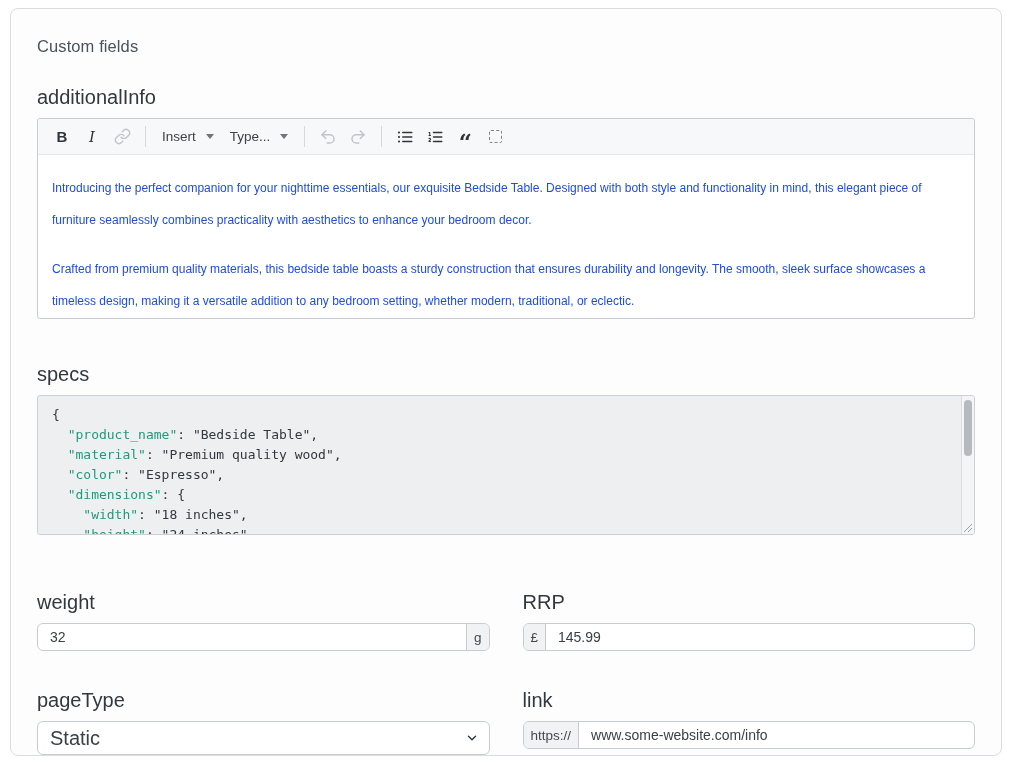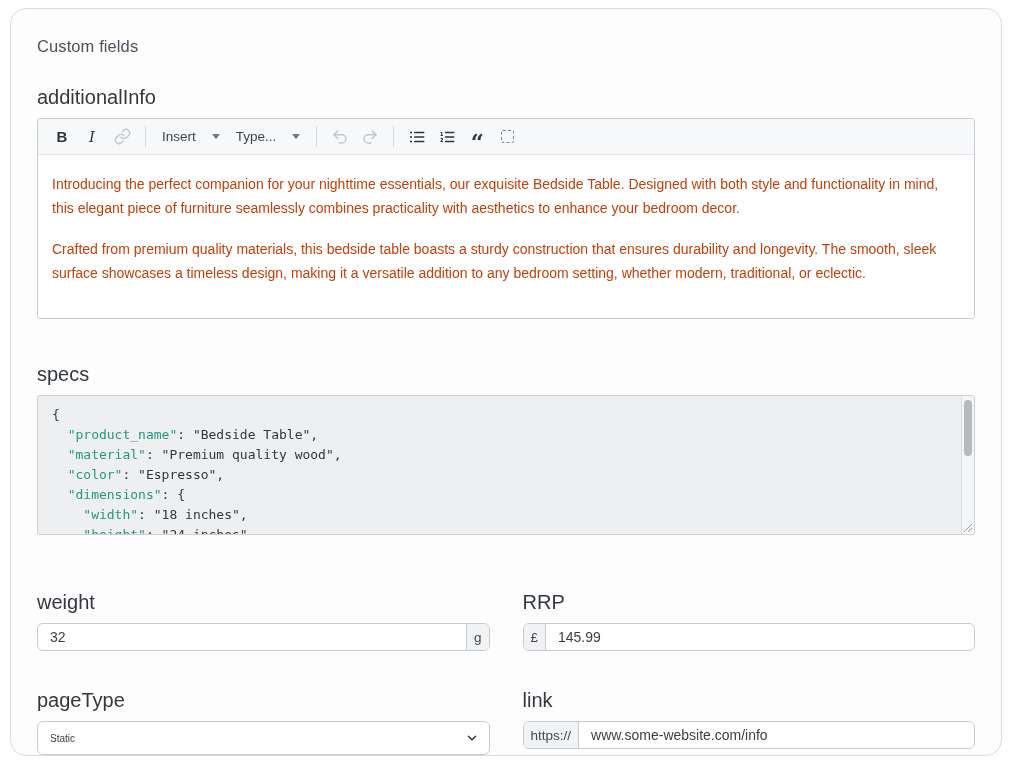--- a/index.html
+++ b/index.html
@@ -5,21 +5,21 @@
   * { margin: 0; padding: 0; box-sizing: border-box; }
   html, body { width: 1013px; height: 769px; background: #ffffff; overflow: hidden; }
   body { font-family: "Liberation Sans", "DejaVu Sans", sans-serif; }
 
   .card {
     position: absolute;
     left: 10px; top: 8px;
     width: 992px; height: 748px;
     background: #fdfdfe;
     border: 1px solid #d9dde1;
-    border-radius: 16px;
+    border-radius: 8px;
     padding: 28px 26px 24px 26px;
   }
 
   .card-title {
     font-size: 16.5px;
     font-weight: 400;
     color: #4b525a;
     letter-spacing: 0.1px;
   }
 
@@ -56,21 +56,21 @@
     display: inline-flex; align-items: center; justify-content: center;
     cursor: pointer; color: #2e343a;
     border-radius: 3px; padding: 0 4px;
     font-family: inherit;
   }
   .tb-bold { font-weight: 700; font-size: 15px; }
   .tb-italic { font-style: italic; font-family: "DejaVu Serif", serif; font-size: 15px; }
   .tb-disabled { color: #bfc5cb; cursor: default; }
   .tb-divider { width: 1px; height: 21px; background: #d6dade; margin: 0 7px; flex: 0 0 1px; }
   .tb-dd {
-    display: inline-flex; align-items: center; gap: 16px;
+    display: inline-flex; align-items: center; gap: 10px;
     font-size: 13.5px; color: #3c4248; padding: 0 7px;
   }
   .tb-caret {
     width: 0; height: 0;
     border-left: 4px solid transparent;
     border-right: 4px solid transparent;
     border-top: 5px solid #6e757c;
   }
   .tb-quote {
     font-family: "DejaVu Serif", serif;
@@ -84,23 +84,23 @@
     display: inline-block;
   }
   .editor-content {
     flex: 1;
     padding: 17px 14px;
     overflow: hidden;
     border-radius: 0 0 3px 3px;
     background: #ffffff;
   }
   .editor-content p {
-    font-size: 14px;
-    line-height: 24px;
-    color: #c2410c;
+    font-size: 12px;
+    line-height: 32px;
+    color: #1d4ed8;
     margin-bottom: 17px;
   }
 
   
   .specs-field { margin-top: 44px; }
   .specs-box {
     position: relative;
     height: 140px;
     background: #edeff1;
     border: 1px solid #ccd0d5;
@@ -175,21 +175,21 @@
   .select-wrap { position: relative; }
   .select-wrap select {
     width: 100%;
     height: 34px;
     appearance: none;
     -webkit-appearance: none;
     border: 1px solid #c7ccd2;
     border-radius: 6px;
     background: #ffffff;
     padding: 0 30px 0 12px;
-    font-size: 10px;
+    font-size: 20px;
     color: #3b4046;
     font-family: inherit;
     outline: none;
   }
   .select-chevron {
     position: absolute;
     right: 11px; top: 50%;
     margin-top: -7px;
     pointer-events: none;
     color: #2f353b;

